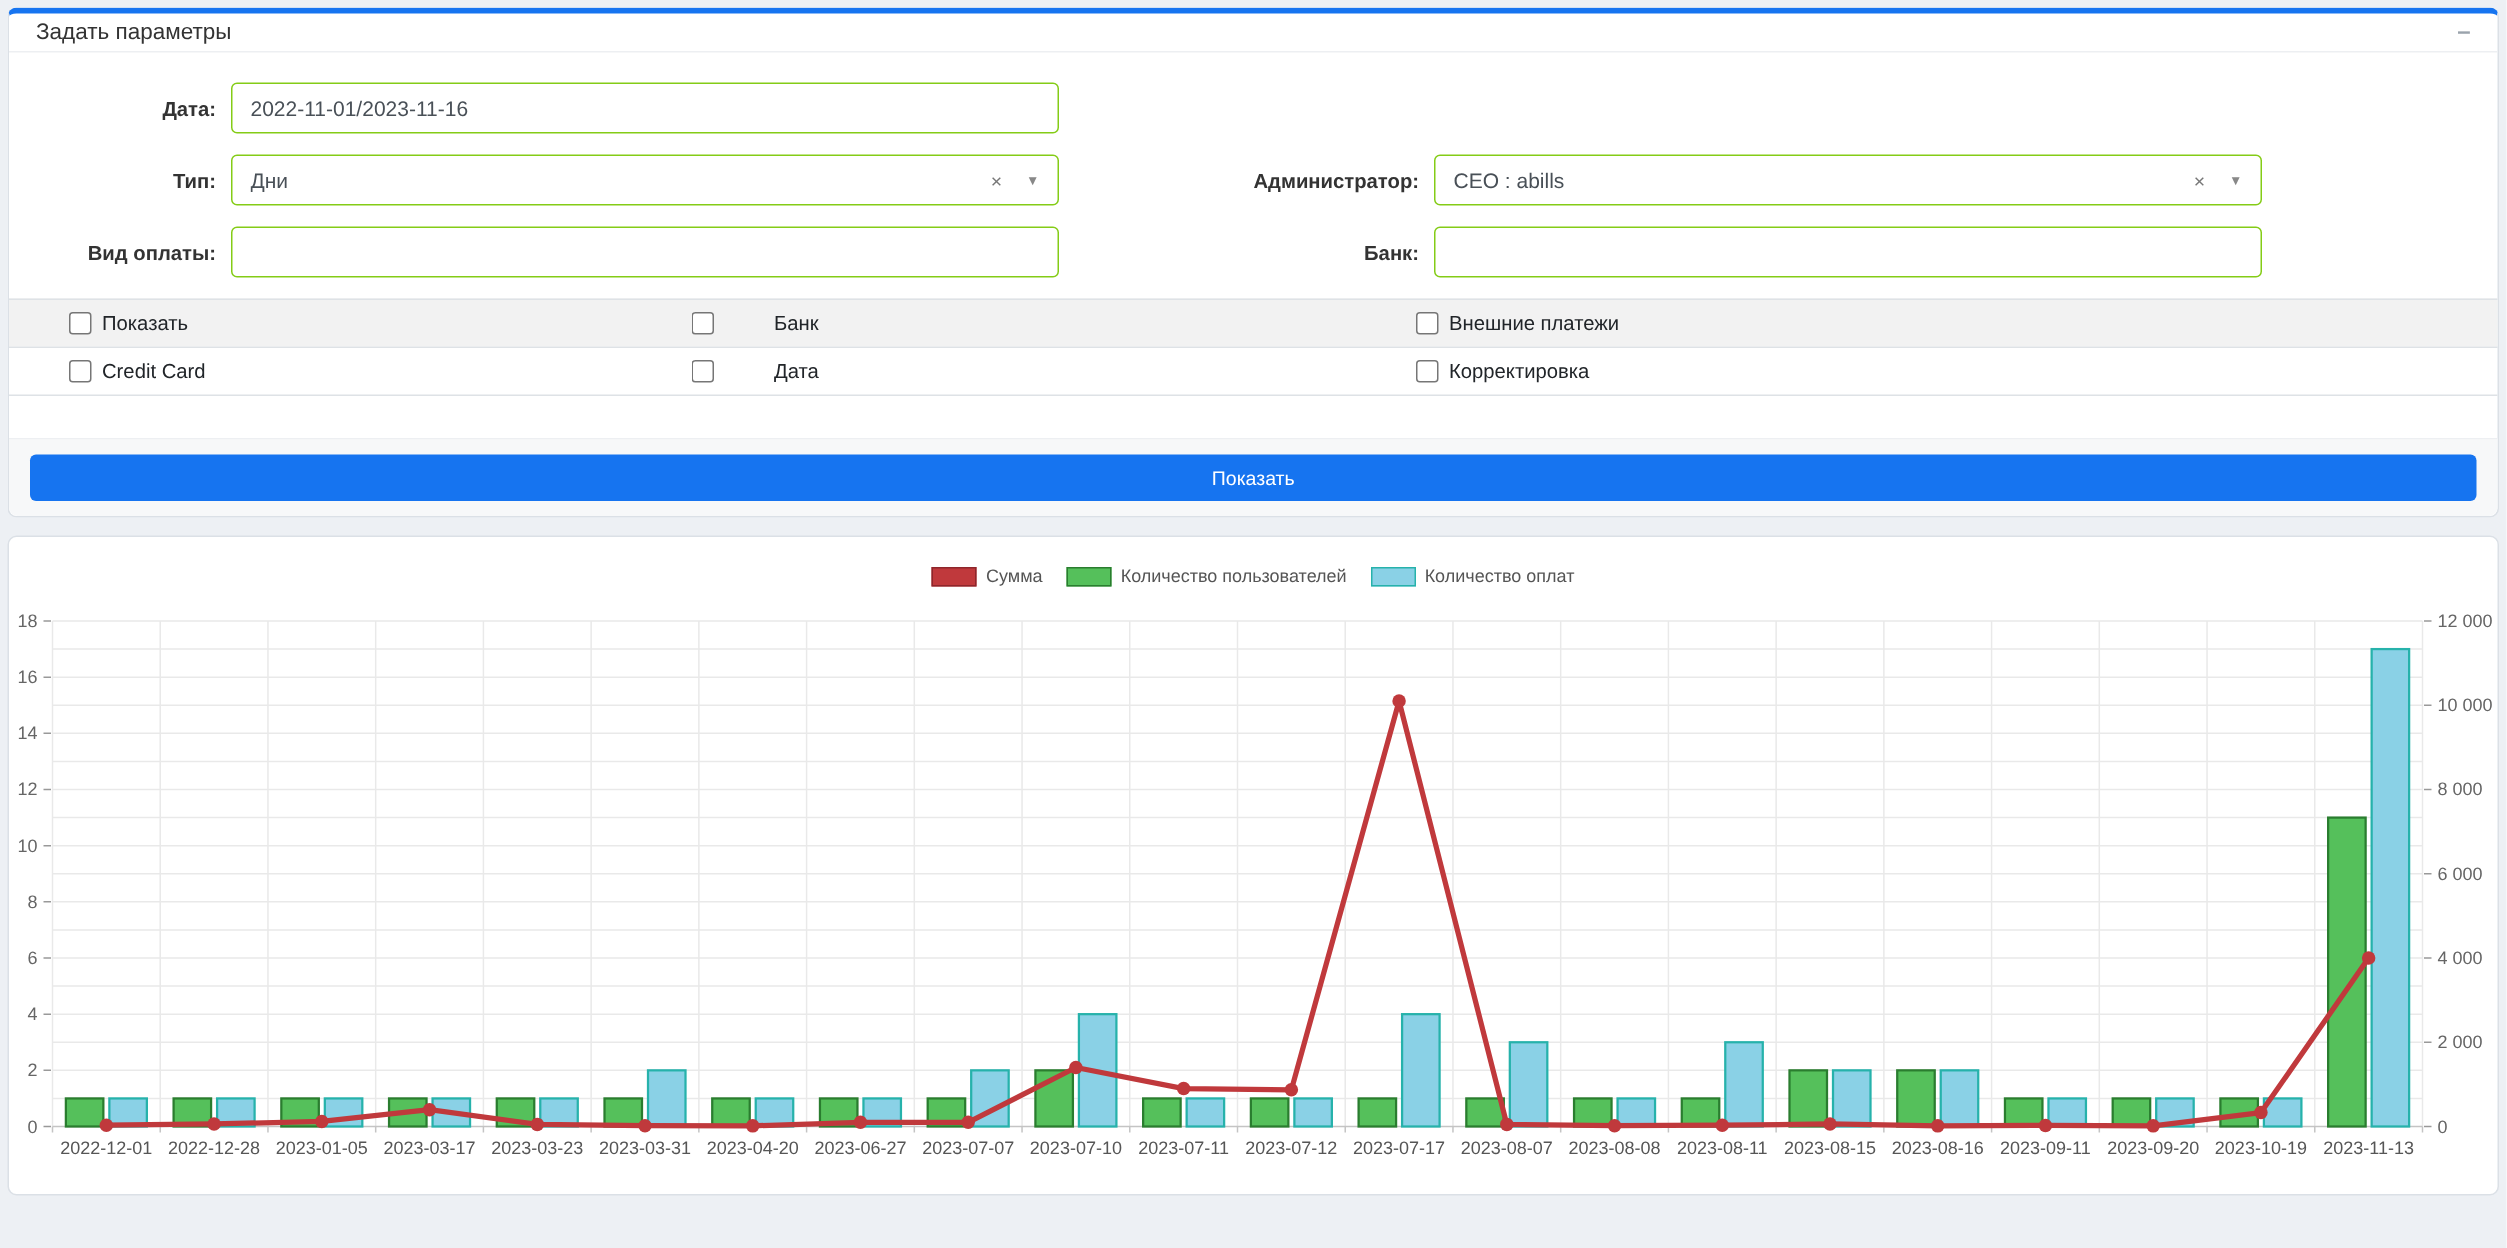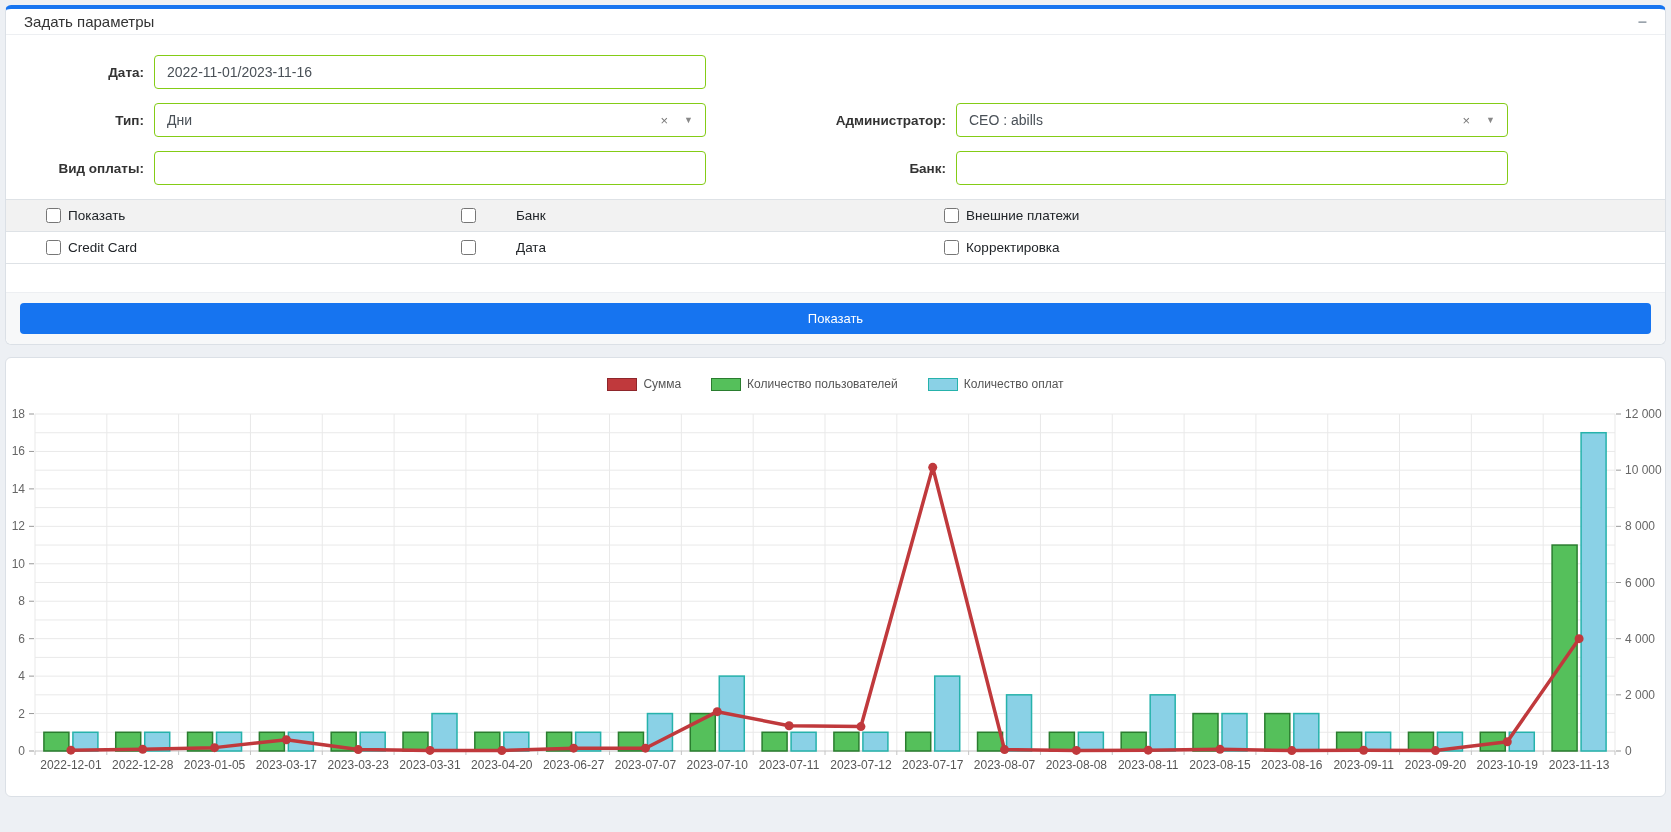--- a/index.html
+++ b/index.html
@@ -42,21 +42,21 @@
   .cbcell input { width:15px; height:15px; margin:0; cursor:pointer; }
 
   
   .card-footer { margin-top:28px; background:#f7f8f9; border-top:1px solid #edeff2;
     padding:10px 14px; border-radius:0 0 6px 6px; }
   .submit-btn { display:block; width:100%; height:31px; background:#1674f0; color:#fff;
     border:none; border-radius:4px; font-size:13px; font-family:inherit; cursor:pointer; }
 
   
   #chart-card { margin:12px 5px 0 5px; height:440px; padding-top:16px; }
-  .legend { display:flex; justify-content:center; align-items:center; gap:30px; height:20px; margin-bottom:8px; }
+  .legend { display:flex; justify-content:center; align-items:center; gap:16px; height:20px; margin-bottom:8px; }
   .lg-item { display:flex; align-items:center; }
   .lg-swatch { width:30px; height:13px; border:1.5px solid; }
   .lg-label { font-size:12px; color:#555; margin-left:6px; }
   #chart-svg { display:block; margin-left:1px; }
 </style>
 </head>
 <body>
 
 <div class="card" id="form-card">
   <div class="card-header">

